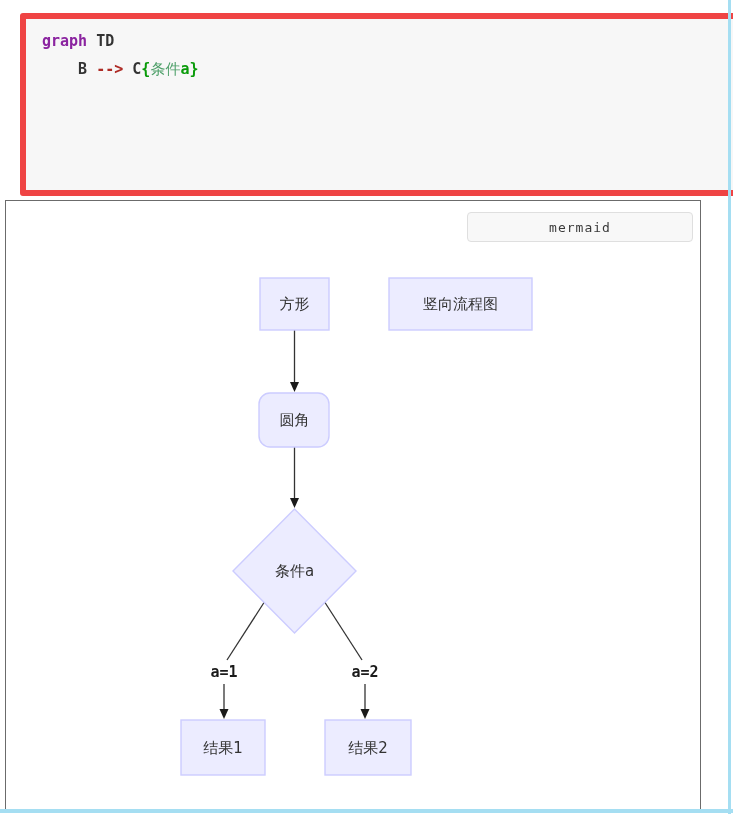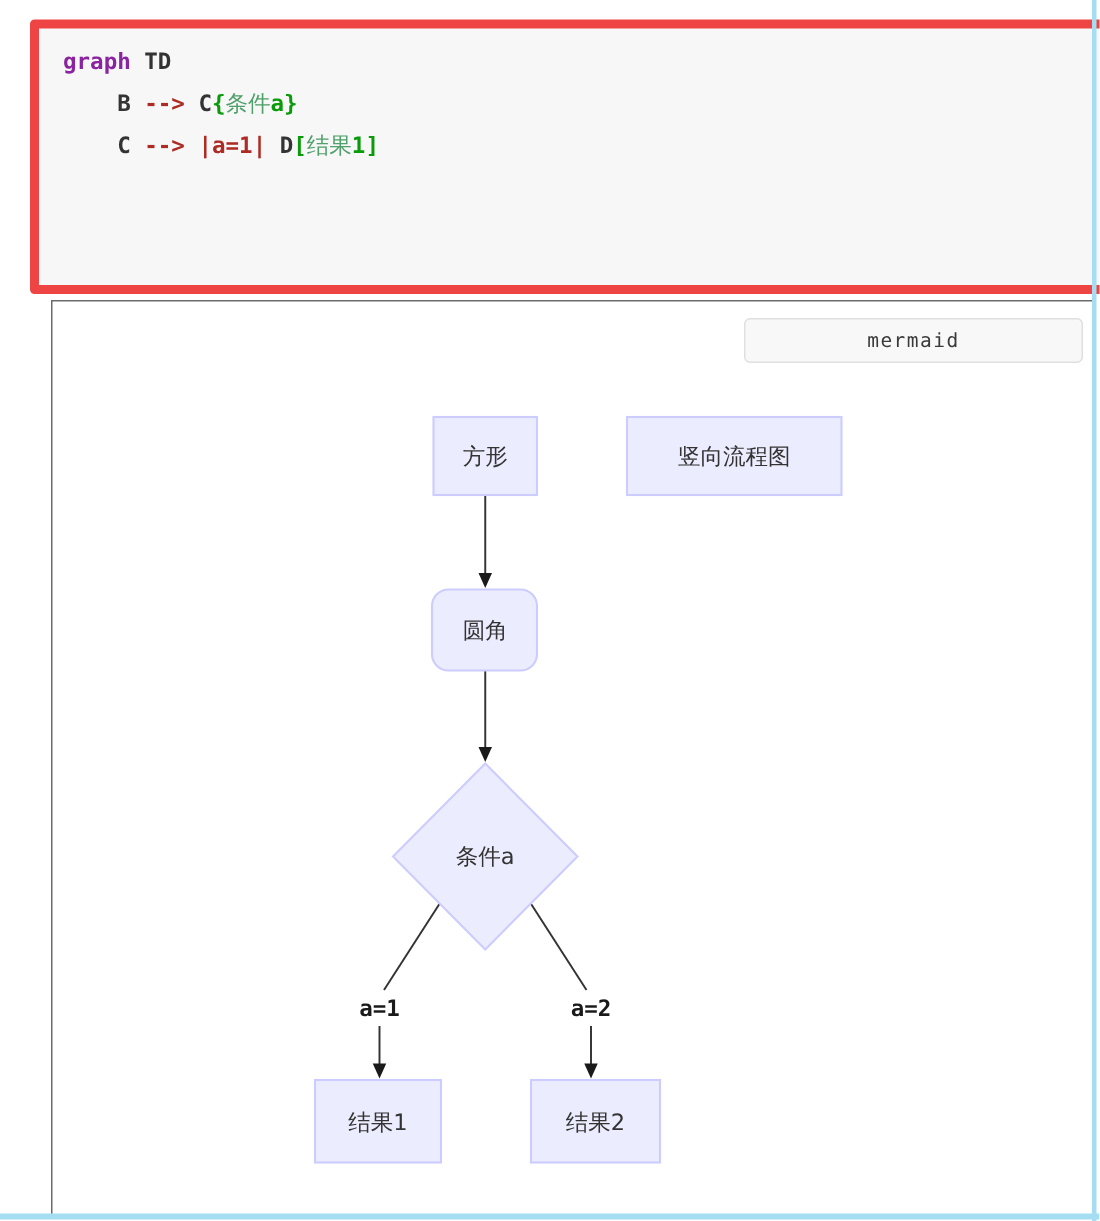--- a/index.html
+++ b/index.html
@@ -23,21 +23,21 @@
     font-weight:bold; color:#333333;
   }
   .tok-kw { color:#8b24a0; }
   .tok-pl { color:#333333; }
   .tok-br { color:#0a9b0a; }
   .tok-st { color:#4fa06a; font-weight:normal; }
   .tok-rd { color:#ae2b25; }
 
   
   .diagram-panel {
-    position:absolute; left:34px; top:200px; width:696px; height:612px;
+    position:absolute; left:5px; top:200px; width:696px; height:612px;
     background:#ffffff;
     border:1px solid #6b6b6b; border-bottom:none;
   }
   .lang-button {
     position:absolute; left:461px; top:11px; width:226px; height:30px;
     background:#f8f8f8; border:1px solid #dfdfdf; border-radius:4px;
     display:flex; align-items:center; justify-content:center;
     font-family:"DejaVu Sans Mono", monospace; font-size:13px;
     letter-spacing:1px; color:#3a3a3a; cursor:pointer;
   }
@@ -56,21 +56,20 @@
   }
 </style>
 </head>
 <body>
 
 <div id="page">
 
   <div class="code-block" id="code-block">
       <div class="code-line"><span class="tok-kw">graph</span><span class="tok-pl"> TD</span></div>
       <div class="code-line"><span class="tok-pl">    B </span><span class="tok-rd">--&gt;</span><span class="tok-pl"> C</span><span class="tok-br">{</span><span class="tok-st">条件</span><span class="tok-br">a</span><span class="tok-br">}</span></div>
-      <div class="code-line"><span class="tok-pl">    C </span><span class="tok-rd">--&gt;</span><span class="tok-pl"> </span><span class="tok-rd">|a=1|</span><span class="tok-pl"> D</span><span class="tok-br">[</span><span class="tok-st">结果</span><span class="tok-br">1</span><span class="tok-br">]</span></div>
     </div>
 
   <div class="diagram-panel">
 
     <div class="lang-button">mermaid</div>
 
     <svg class="diagram-svg" viewBox="22 201 694 610" xmlns="http://www.w3.org/2000/svg">
 
       <g>
         <line class="edge-line" x1="310.5" y1="330" x2="310.5" y2="384"></line>

